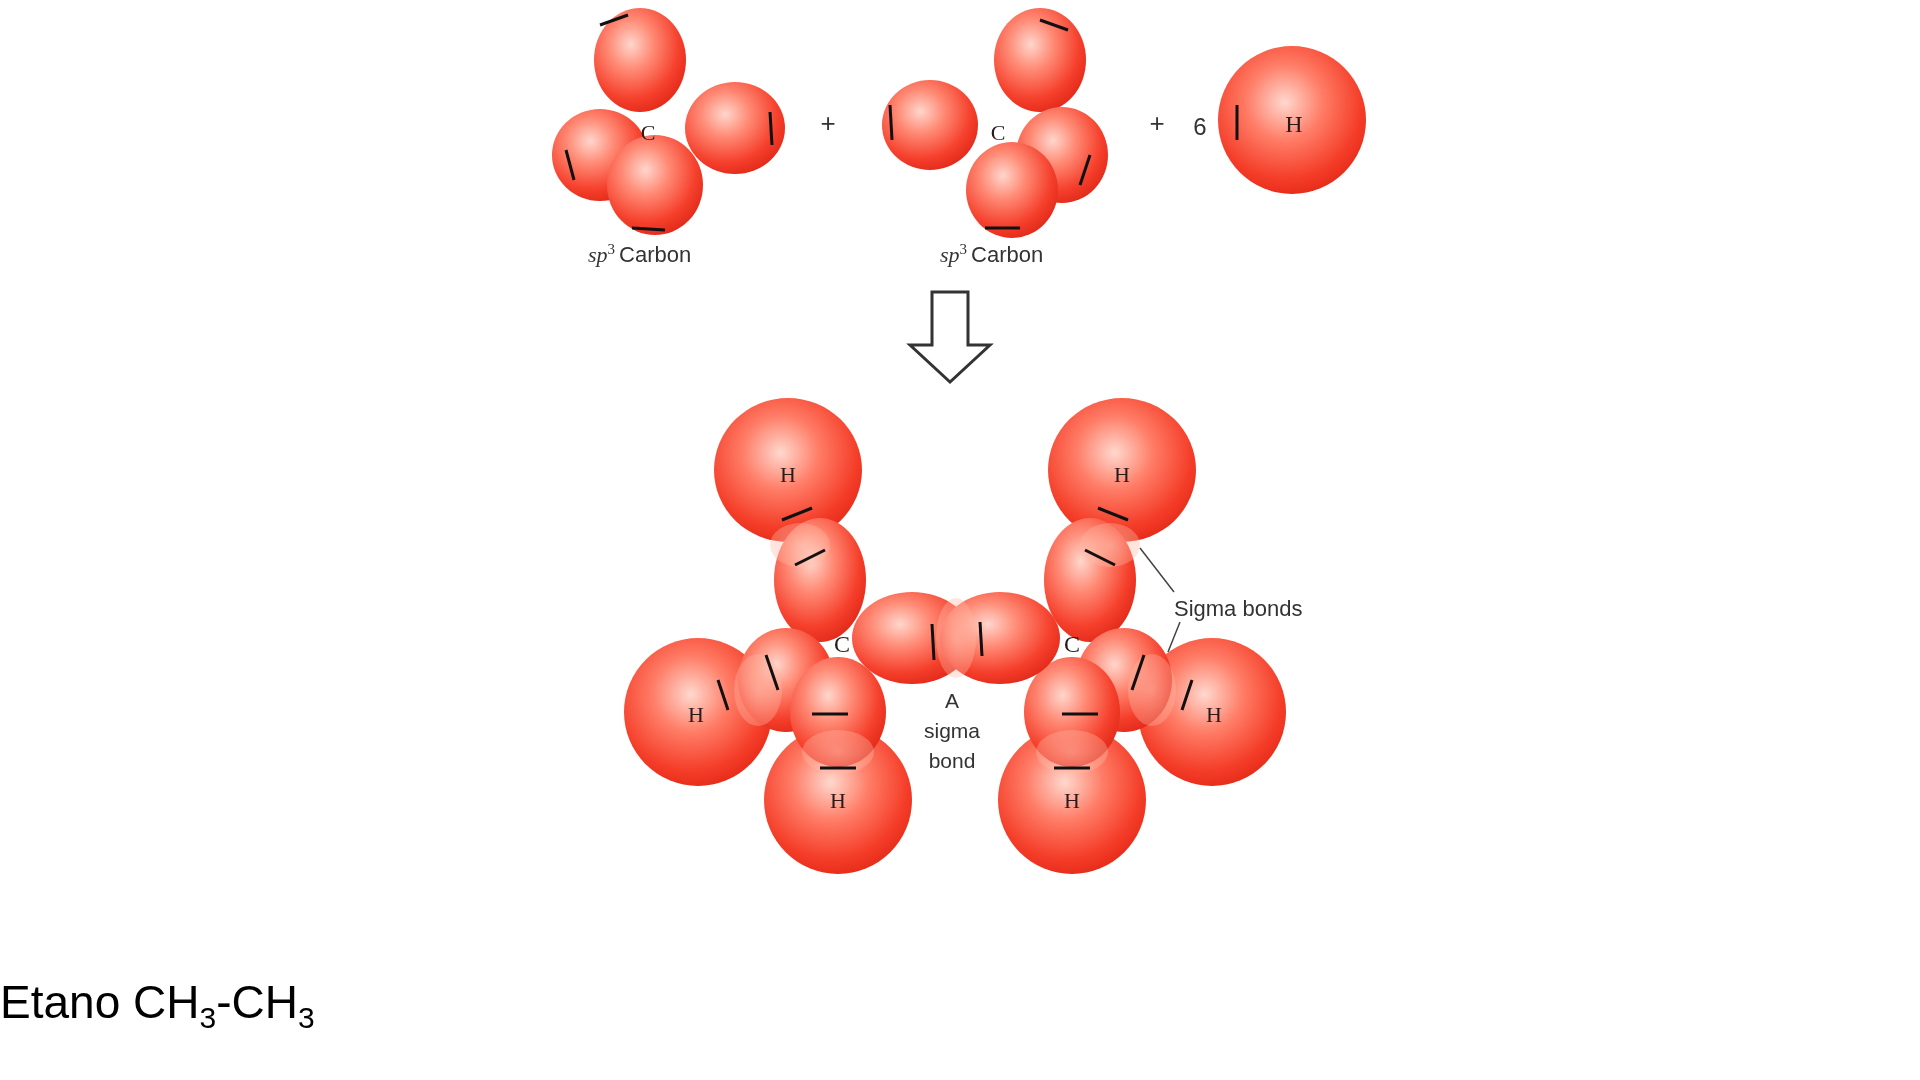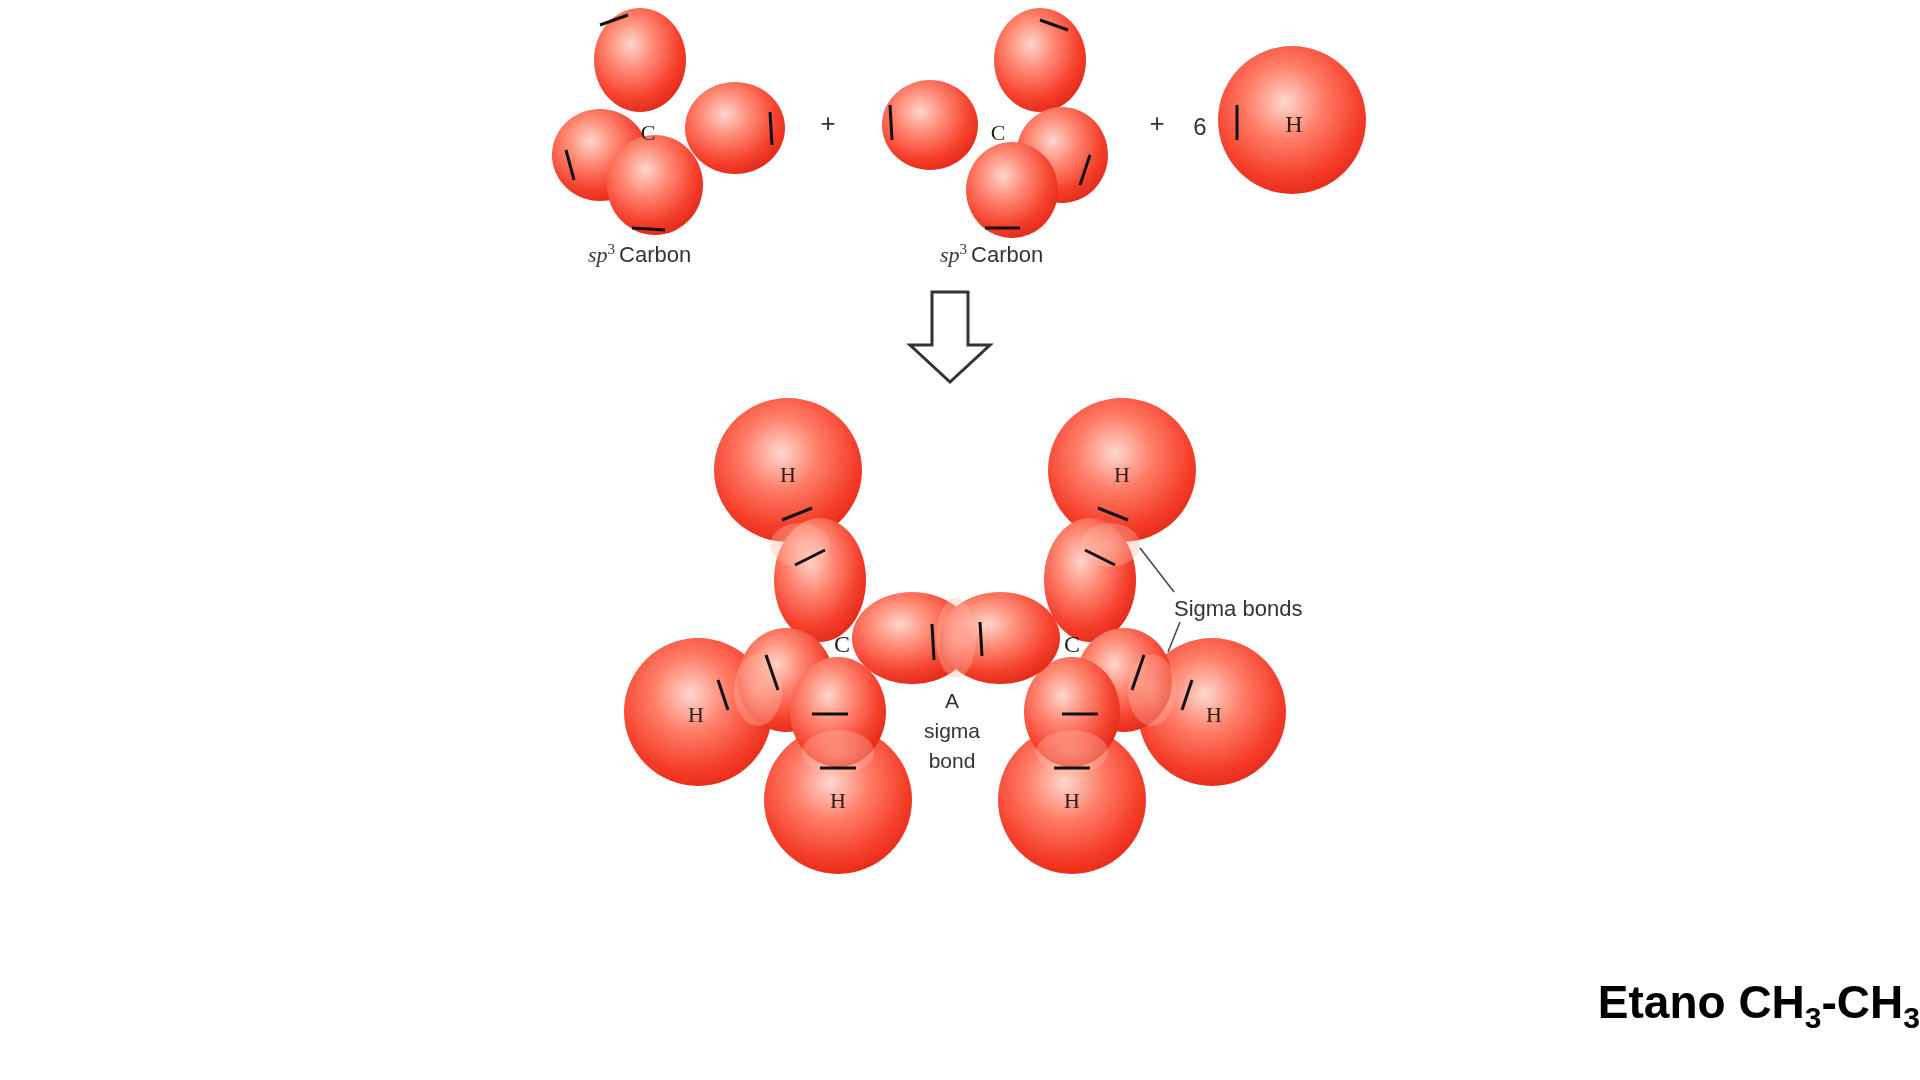--- a/index.html
+++ b/index.html
@@ -4,22 +4,22 @@
 <style>
   html, body { margin:0; padding:0; }
   body {
     width:1920px; height:1080px; background:#ffffff; position:relative; overflow:hidden;
     font-family:"Liberation Sans", sans-serif;
   }
   svg#diagram { position:absolute; left:0; top:0; }
   .lbl { font-family:"Liberation Sans", sans-serif; fill:#333; }
   .atom { font-family:"Liberation Serif", serif; fill:#2a1a1a; }
   .title {
-    position:absolute; left:0; width:1920px; top:975px; text-align:right;
-    font-family:"Liberation Sans", sans-serif; font-weight:bold; font-size:46px; color:#000;
+    position:absolute; left:0; width:1920px; top:975px; text-align:left;
+    font-family:"Liberation Sans", sans-serif; font-weight:normal; font-size:46px; color:#000;
   }
   .title sub { font-size:30px; vertical-align:-10px; }
 </style>
 </head>
 <body>
 
 <svg id="diagram" width="1920" height="1080" viewBox="0 0 1920 1080">
   <defs>
     <radialGradient id="orb" cx="40%" cy="35%" r="70%">
       <stop offset="0%" stop-color="#ffd6cc"></stop>

